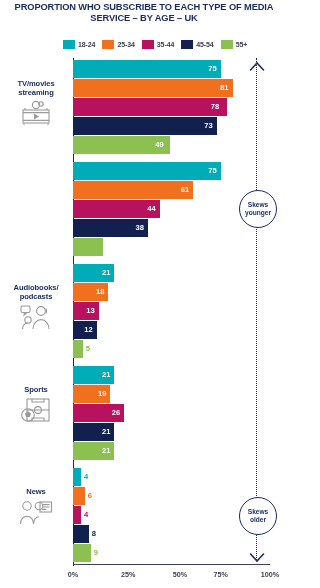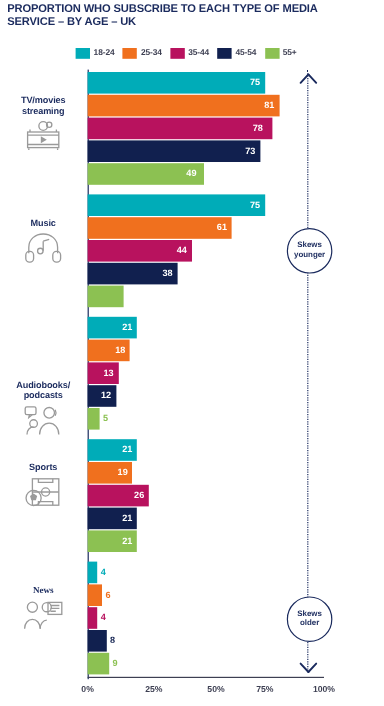--- a/index.html
+++ b/index.html
@@ -7,21 +7,21 @@
     width:294px;height:588px;
     background:#ffffff;
     font-family:"Liberation Sans", sans-serif;
     overflow:hidden;
     position:relative;
   }
   
   .title{
     position:absolute;left:6px;top:2px;width:276px;
     font-size:9.3px;font-weight:bold;line-height:11.4px;
-    color:#1b2b5e;letter-spacing:-0.12px;
+    color:#1b2b5e;letter-spacing:-0.12px;text-align:center;
   }
   
   .legend{
     position:absolute;left:63px;top:40px;
     display:flex;align-items:center;gap:7px;
   }
   .legend-item{display:flex;align-items:center;gap:3px;}
   .legend-swatch{width:12px;height:9px;display:block;}
   .legend-label{font-size:7px;font-weight:bold;color:#3d3f52;letter-spacing:-0.1px;}
   
@@ -154,35 +154,20 @@
             <div class="bar" style="width: 143.81px; background: rgb(17, 32, 79);"></div>
             <span class="bar-val inside" style="left: 127.81px; width: 12px; text-align: right;">73</span>
           </div>
           <div class="bar-row">
             <div class="bar" style="width: 96.53px; background: rgb(140, 193, 82);"></div>
             <span class="bar-val inside" style="left: 80.53px; width: 12px; text-align: center;">49</span>
           </div>
         </div>
       </div>
       <div class="group" style="top: 104px; height: 95px;">
-        <div class="cat" style="top: 18.5px;">
-          <div class="cat-label">
-            <div>Music</div>
-          </div>
-          <div class="cat-icon">
-            <svg width="34" height="27" viewBox="0 0 34 27">
-      <path d="M5 18V13C5 6.4 10.4 2 17 2c6.6 0 12 4.4 12 11v5" stroke="#9a9a9a" stroke-width="1.1" fill="none"></path>
-      <rect x="2.5" y="16.5" width="6.5" height="9" rx="3" stroke="#9a9a9a" stroke-width="1.1" fill="none"></rect>
-      <rect x="25" y="16.5" width="6.5" height="9" rx="3" stroke="#9a9a9a" stroke-width="1.1" fill="none"></rect>
-      <path d="M17 8v8" stroke="#9a9a9a" stroke-width="1.1" fill="none"></path>
-              <circle cx="14.6" cy="16.2" r="2.3" stroke="#9a9a9a" stroke-width="1.1" fill="none"></circle>
-      <path d="M17 8l5-1.6" stroke="#9a9a9a" stroke-width="1.1" fill="none"></path>
-            </svg>
-          </div>
-        </div>
         <div class="bars">
           <div class="bar-row">
             <div class="bar" style="width: 147.75px; background: rgb(0, 172, 184);"></div>
             <span class="bar-val inside" style="left: 131.75px; width: 12px; text-align: right;">75</span>
           </div>
           <div class="bar-row">
             <div class="bar" style="width: 120.17px; background: rgb(240, 112, 30);"></div>
             <span class="bar-val inside" style="left: 104.17px; width: 12px; text-align: right;">61</span>
           </div>
           <div class="bar-row">
@@ -193,21 +178,21 @@
             <div class="bar" style="width: 74.86px; background: rgb(17, 32, 79);"></div>
             <span class="bar-val inside" style="left: 58.86px; width: 12px; text-align: right;">38</span>
           </div>
           <div class="bar-row">
             <div class="bar" style="width: 29.55px; background: rgb(140, 193, 82);"></div>
             <span class="bar-val inside" style="left: 13.55px; width: 12px; text-align: right; margin-top: 32px;">15</span>
           </div>
         </div>
       </div>
       <div class="group" style="top: 206px; height: 95px;">
-        <div class="cat" style="top: 18.5px; margin-top: 33px;">
+        <div class="cat" style="top: 18.5px;">
           <div class="cat-label">
             <div>Audiobooks/</div>
             <div>podcasts</div>
           </div>
           <div class="cat-icon">
             <svg width="34" height="27" viewBox="0 0 34 27">
       <rect x="2" y="2" width="9" height="6.5" rx="1.4" stroke="#9a9a9a" stroke-width="1.1" fill="none"></rect>
       <path d="M5.5 8.5L5 11l3-2.5" stroke="#9a9a9a" stroke-width="1.1" fill="none"></path>
       <circle cx="22" cy="7" r="4.4" stroke="#9a9a9a" stroke-width="1.1" fill="none"></circle>
       <path d="M14 25c0-5.4 3.6-9.4 8-9.4s8 4 8 9.4" stroke="#9a9a9a" stroke-width="1.1" fill="none"></path>
@@ -273,21 +258,21 @@
             <div class="bar" style="width: 41.37px; background: rgb(17, 32, 79);"></div>
             <span class="bar-val inside" style="left: 25.37px; width: 12px; text-align: right;">21</span>
           </div>
           <div class="bar-row">
             <div class="bar" style="width: 41.37px; background: rgb(140, 193, 82);"></div>
             <span class="bar-val inside" style="left: 25.37px; width: 12px; text-align: right;">21</span>
           </div>
         </div>
       </div>
       <div class="group" style="top: 410px; height: 95px;">
-        <div class="cat" style="top: 18.5px; font-family: Liberation Serif, serif;">
+        <div class="cat" style="top: 18.5px;">
           <div class="cat-label">
             <div>News</div>
           </div>
           <div class="cat-icon">
             <svg width="34" height="27" viewBox="0 0 34 27">
       <circle cx="8" cy="7" r="4.2" stroke="#9a9a9a" stroke-width="1.1" fill="none"></circle>
       <path d="M1.5 25c0-4.6 2.9-7.8 6.5-7.8s6.5 3.2 6.5 7.8" stroke="#9a9a9a" stroke-width="1.1" fill="none"></path>
       <circle cx="20" cy="7" r="3.8" stroke="#9a9a9a" stroke-width="1.1" fill="none"></circle>
       <path d="M14.5 25c0-4.2 2.5-7.2 5.5-7.2" stroke="#9a9a9a" stroke-width="1.1" fill="none"></path>
       <rect x="21" y="3" width="11.5" height="10" stroke="#9a9a9a" stroke-width="1.1" fill="none"></rect>

